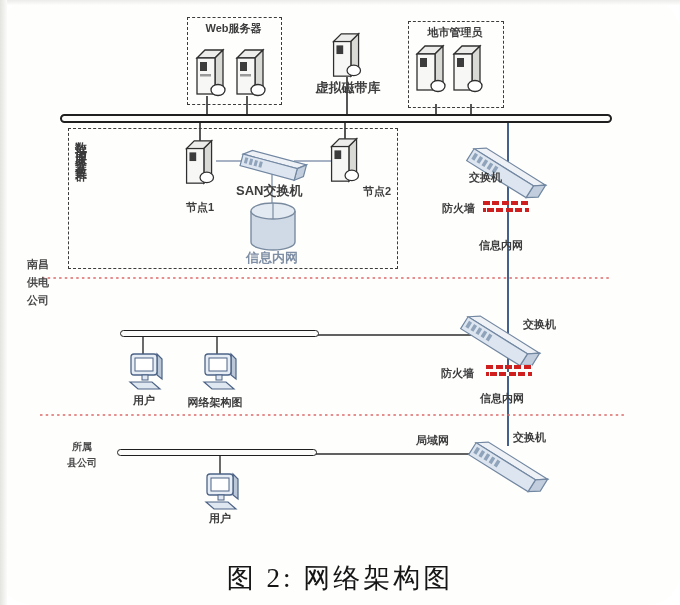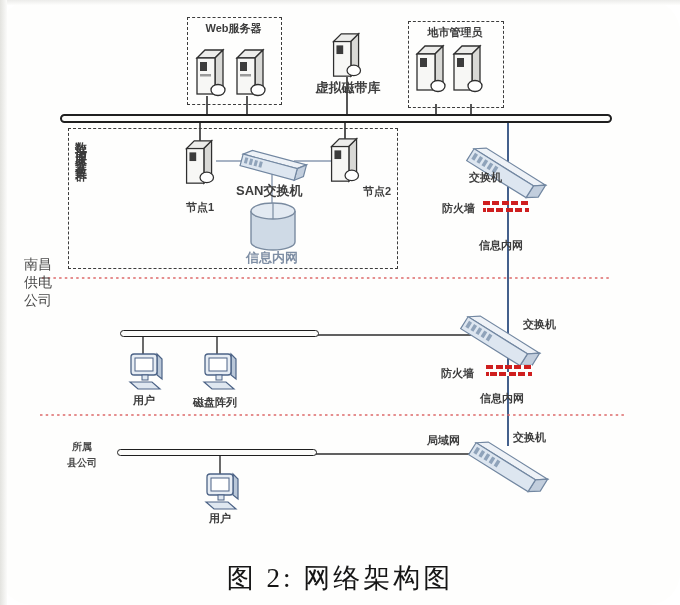--- a/index.html
+++ b/index.html
@@ -24,21 +24,21 @@
   
   .lbl{position:absolute;font-size:11px;font-weight:600;color:#3d3d3d;z-index:6;line-height:12px;white-space:nowrap;}
   .lbl.center{text-align:center;}
   .lbl.small{font-size:13px;}
   .lbl.faded{color:#7e8ea4;}
   .vlabel{
     position:absolute;z-index:6;font-size:12px;font-weight:600;color:#3a3a3a;
     writing-mode:vertical-rl;text-orientation:upright;letter-spacing:4px;line-height:14px;
   }
   .stack span{display:block;text-align:center;}
-  .company{position:absolute;z-index:6;font-size:14px;font-weight:400;color:#4a4a4a;line-height:18px;}
+  .company{position:absolute;z-index:6;font-size:11px;font-weight:700;color:#4a4a4a;line-height:18px;}
   .county{position:absolute;z-index:6;font-size:10px;font-weight:600;color:#4a4a4a;line-height:16px;}
 
   
   .firewall{position:absolute;z-index:5;width:46px;height:13px;}
   .firewall .row{height:4px;background:repeating-linear-gradient(90deg,#cf1f1f 0 7px,#ffffff 7px 9.5px);}
   .firewall .row+.row{margin-top:3px;background-position:4px 0;}
 
   
   .icon{position:absolute;z-index:4;}
   .rot32{transform:rotate(32deg);transform-origin:8px 15px;}
@@ -274,29 +274,29 @@
   <div class="lbl" style="left:442px;top:202px;width:40px;">防火墙</div>
   <div class="lbl" style="left:479px;top:239px;width:58px;">信息内网</div>
 
   <div class="company stack" style="left:22px;top:255px;width:32px;">
     <span>南昌</span>
     <span>供电</span>
     <span>公司</span>
   </div>
 
   <div class="lbl center" style="left:126px;top:394px;width:36px;">用户</div>
-  <div class="lbl center" style="left:182px;top:396px;width:66px;">磁盘阵列</div>
+  <div class="lbl center" style="left:182px;top:396px;width:66px;">网络架构图</div>
 
   <div class="lbl" style="left:523px;top:318px;width:44px;">交换机</div>
   <div class="lbl" style="left:441px;top:367px;width:40px;">防火墙</div>
   <div class="lbl" style="left:480px;top:392px;width:58px;">信息内网</div>
 
   <div class="county stack" style="left:56px;top:439px;width:52px;">
     <span>所属</span>
     <span>县公司</span>
   </div>
 
-  <div class="lbl" style="left:416px;top:434px;width:44px;text-align:right;">局域网</div>
+  <div class="lbl" style="left:416px;top:434px;width:44px;">局域网</div>
   <div class="lbl" style="left:513px;top:431px;width:44px;">交换机</div>
   <div class="lbl center" style="left:200px;top:512px;width:40px;">用户</div>
 
   <div class="caption">图 2: 网络架构图</div>
 </div>
 
 </body></html>

